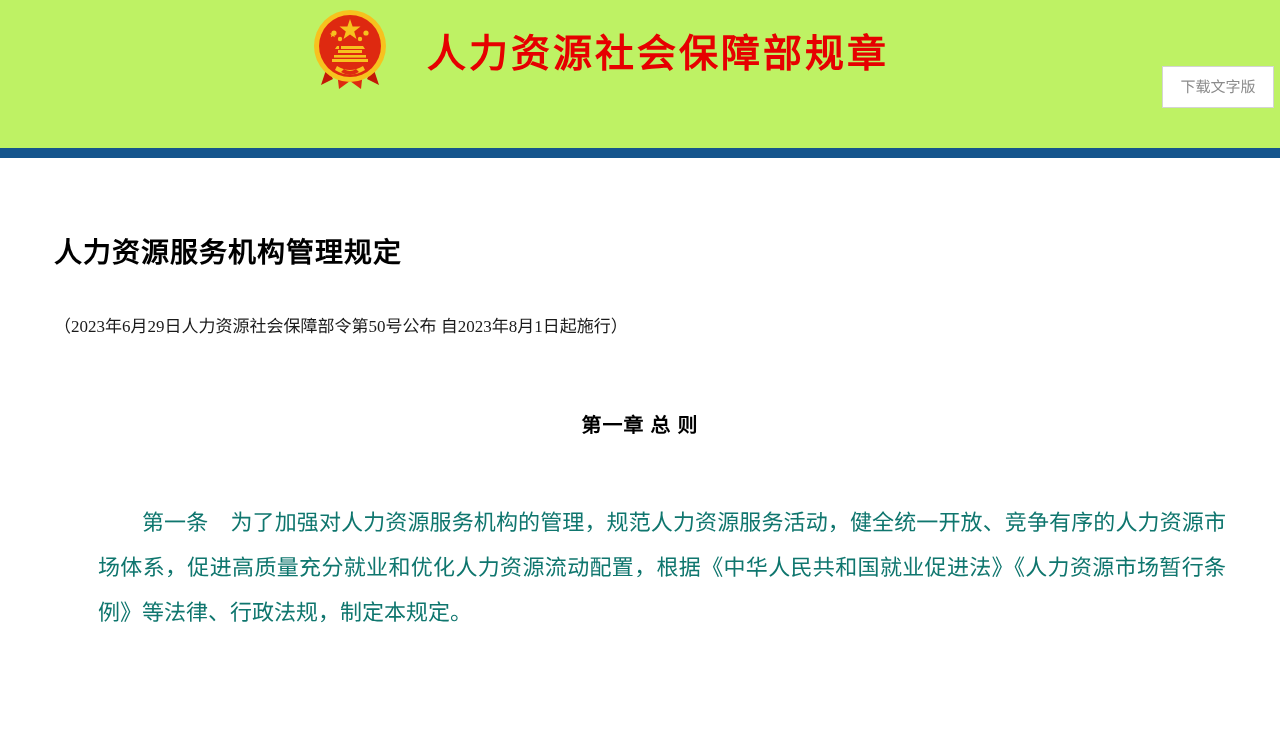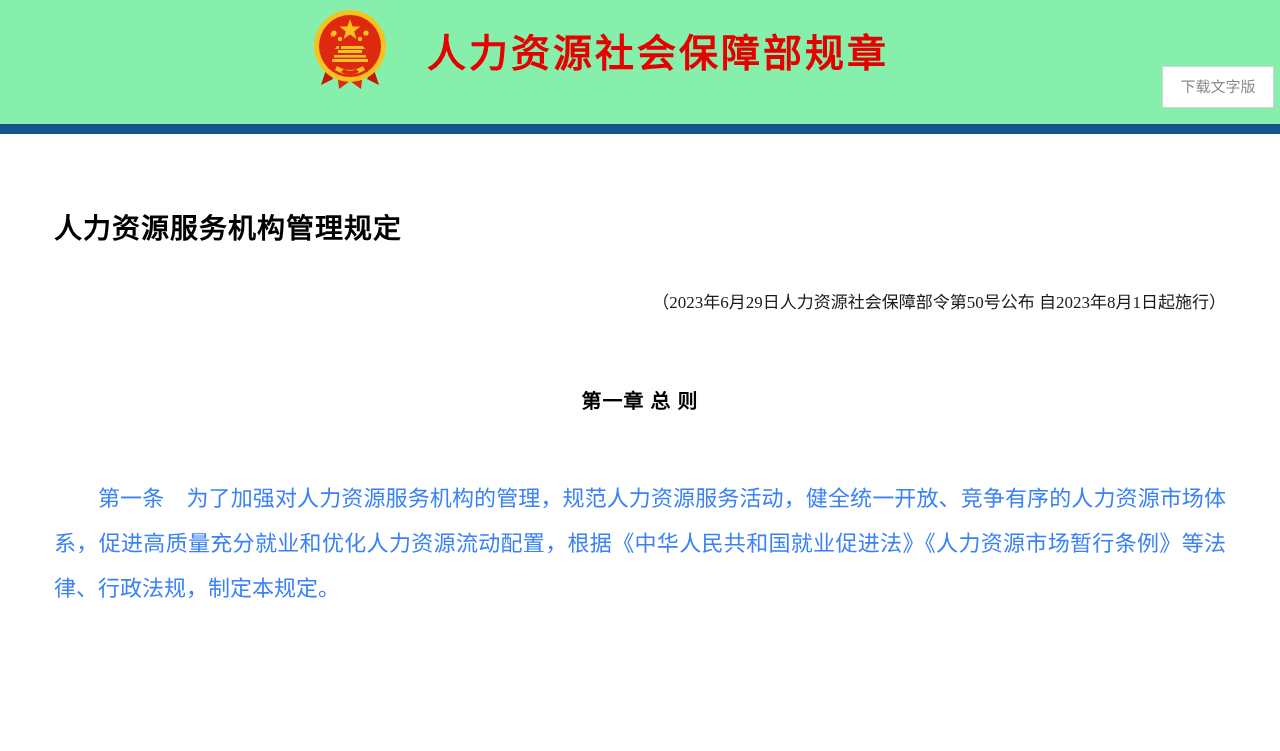--- a/index.html
+++ b/index.html
@@ -7,22 +7,22 @@
     width: 1280px; height: 751px;
     overflow: hidden;
     background: #ffffff;
     font-family: "Liberation Serif", "DejaVu Serif", serif;
   }
 
   
   .header {
     position: relative;
     width: 100%;
-    height: 124px;
-    background: #86efac;
+    height: 148px;
+    background: #bef264;
   }
   .brand {
     position: absolute;
     top: 0; left: 0; right: 0;
     height: 100px;
     display: flex;
     align-items: center;
     justify-content: center;
     transform: translateX(-39px);
   }
@@ -72,40 +72,41 @@
   }
   .doc-title {
     padding-top: 72px;
     text-align: left;
     font-size: 28px;
     font-weight: bold;
     letter-spacing: 1px;
   }
   .doc-issuance {
     margin-top: 42px;
-    text-align: right;
+    text-align: left;
     font-size: 17px;
     color: #1a1a1a;
   }
   .chapter-heading {
     margin-top: 72px;
     text-align: center;
     font-size: 20px;
     font-weight: bold;
     letter-spacing: 1px;
   }
   .doc-paragraphs {
     margin-top: 62px;
   }
   .doc-paragraphs p {
     font-size: 22px;
     line-height: 45px;
     text-align: justify;
     text-indent: 2em;
-    color: #3b82f6;
+    color: #0f766e;
+    margin-left: 44px;
   }
 </style>
 </head>
 <body>
 
 <header class="header">
   <div class="brand">
     <svg class="emblem" viewBox="0 0 74 82" xmlns="http://www.w3.org/2000/svg" aria-hidden="true">
 
       <path d="M14 58 L8 76 L20 70 Z" fill="#c21807"></path>

